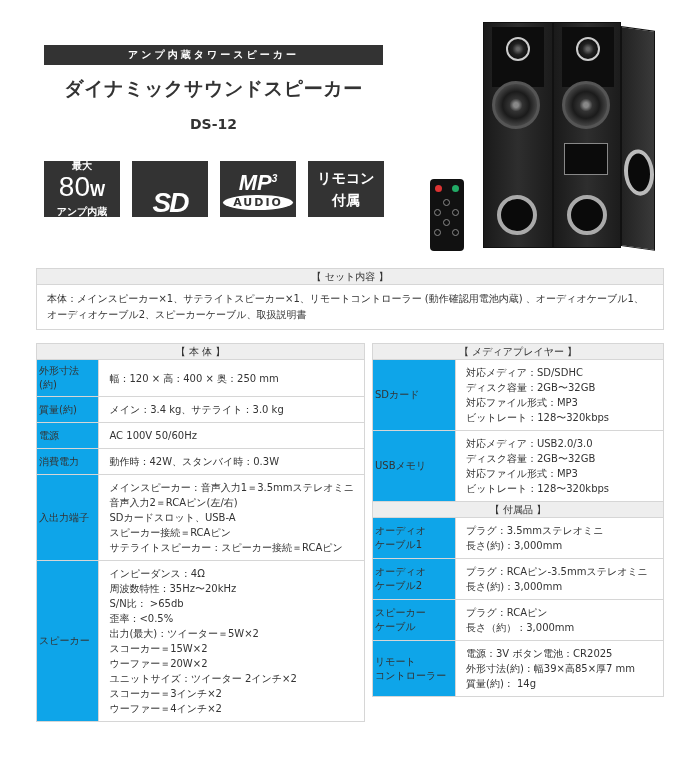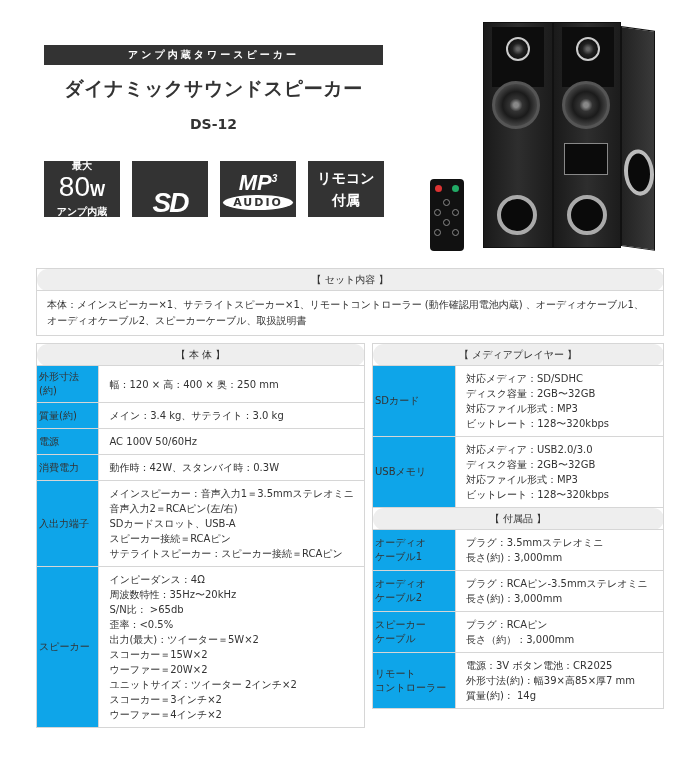--- a/index.html
+++ b/index.html
@@ -37,21 +37,21 @@
   .tweeter { position: absolute; width: 24px; height: 24px; border-radius: 50%; border: 2px solid #ccc; background: radial-gradient(circle, #666 10%, #222 40%, #111 70%); }
   .woofer { position: absolute; width: 48px; height: 48px; border-radius: 50%; border: 3px solid #555; background: radial-gradient(circle, #888 8%, #333 22%, #1b1b1b 45%, #444 70%, #111 85%); }
   .port { position: absolute; width: 40px; height: 40px; border-radius: 50%; border: 4px solid #aaa; background: #0a0a0a; }
   .display { position: absolute; left: 10px; top: 120px; width: 44px; height: 32px; background: #0b0b0b; border: 1px solid #888; }
   .remote { position: absolute; left: 10px; top: 165px; width: 34px; height: 72px; background: #111; border-radius: 4px; }
   .rbtn { position: absolute; width: 7px; height: 7px; border-radius: 50%; }
 
   
   table { position: absolute; border-collapse: collapse; font-size: 10px; color: #333; background: #fff; }
   td, th { border: 1px solid #d6d6d6; }
-  th { background: #eeeeee; font-weight: normal; height: 22px; text-align: center; border-radius: 11px; }
+  th { background: #eeeeee; font-weight: normal; height: 16px; text-align: center; }
   td.label { background: #0ea5e9; text-align: left; vertical-align: middle; padding: 4px 2px; }
   td.val { padding: 5px 10px; line-height: 15px; vertical-align: middle; }
   .set-table { left: 36px; top: 268px; width: 628px; }
   .set-table td { padding: 6px 10px; line-height: 16px; }
   .main-table { left: 36px; top: 343px; width: 329px; }
   .main-table td.label { width: 67px; }
   .media-table { left: 372px; top: 343px; width: 292px; }
   .media-table td.label { width: 83px; }
   .line { display: block; white-space: nowrap; }
 </style>

